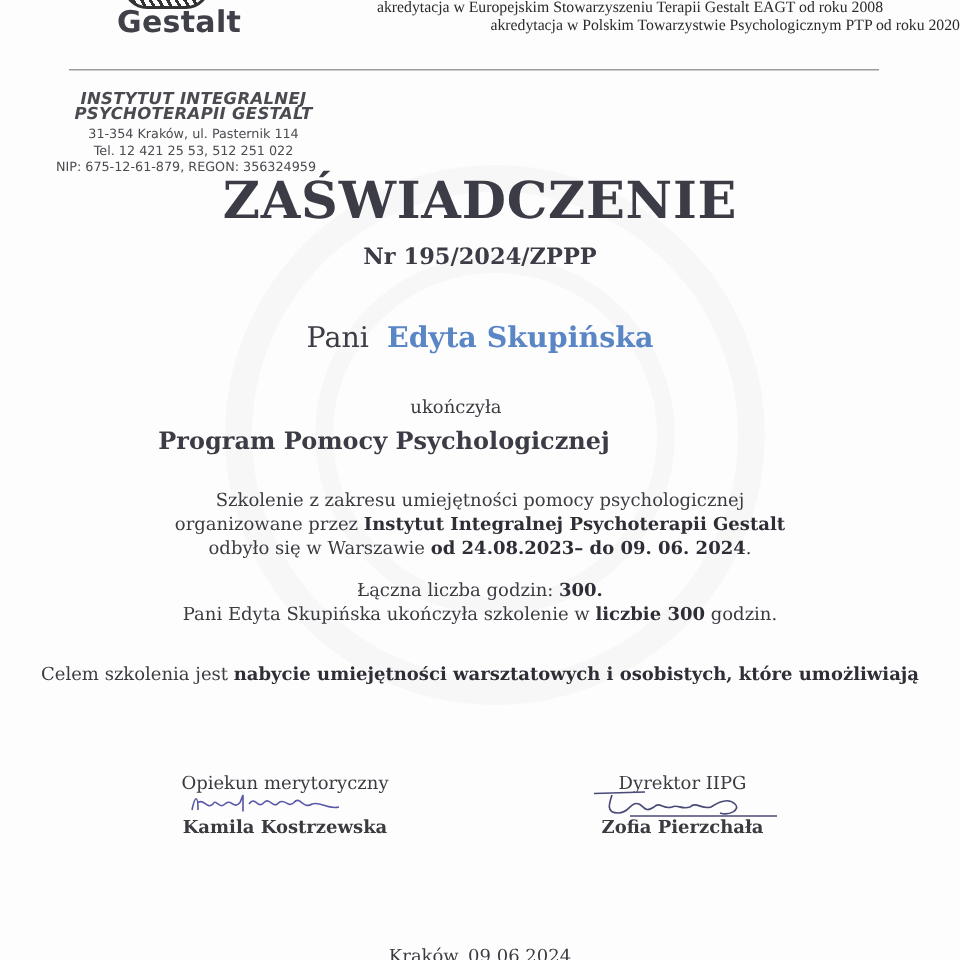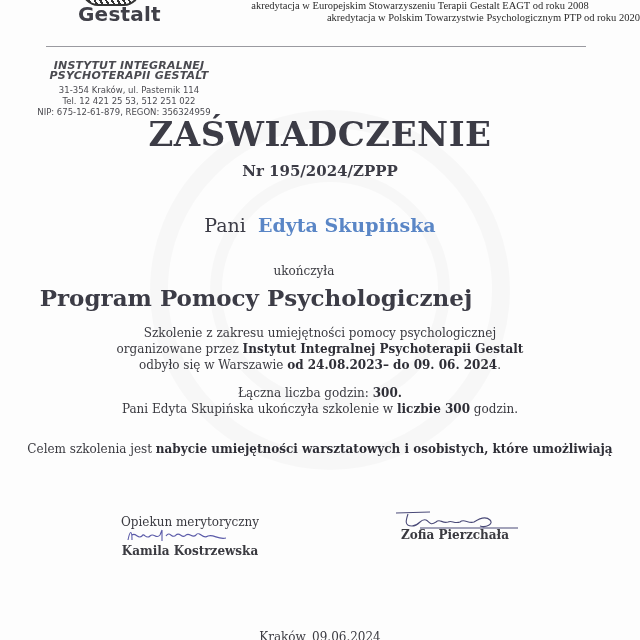--- a/index.html
+++ b/index.html
@@ -60,21 +60,21 @@
   .recipient {
     position:absolute; left:0; width:640px; top:214px; text-align:center;
     font-size:19px; color:#3c3c46;
   }
   .recipient .nm { color:#5a86c6; font-weight:bold; margin-left:6px; }
   .completed {
     position:absolute; left:0; width:608px; top:264px; text-align:center; font-size:12px;
   }
   .program {
     position:absolute; left:0; width:512px; top:284px; text-align:center;
-    font-weight:bold; font-size:23px; color:#3c3c46;
+    font-weight:bold; font-size:16px; color:#3c3c46;
   }
   .para {
     position:absolute; left:0; width:640px; text-align:center; font-size:12px; line-height:16px; color:#3a3a40;
   }
   .para b { color:#2e2e36; }
   .p1 { top:325px; }
   .p2 { top:385px; }
   .p3 { top:441px; }
   .sig-block { position:absolute; text-align:center; font-size:12px; }
   .sig-left { left:110px; width:160px; top:514px; }
@@ -142,20 +142,21 @@
   <div class="sig-role">Opiekun merytoryczny</div>
   <div class="signature">
     <svg width="160" height="20" viewBox="0 0 160 20">
       <path d="M18 14 C20 4,22 4,22 14 M22 9 C26 6,28 14,32 10 C34 6,36 14,40 10 C44 6,46 14,50 9 L52 4 L52 15 M56 10 C60 4,62 14,66 9 C70 5,72 14,76 9 C80 6,82 13,86 9 C90 4,92 14,98 10 C104 8,108 14,116 12" fill="none" stroke="#5a5aa8" stroke-width="1.1"></path>
     </svg>
   </div>
   <div class="sig-name">Kamila Kostrzewska</div>
 </div>
 
 <div class="sig-block sig-right">
+  <div class="sig-role">Dyrektor IIPG</div>
   <div class="signature">
     <svg width="150" height="22" viewBox="0 0 150 22">
       <path d="M6 3 L40 2 M18 4 C16 10,14 16,22 16 C30 16,30 8,36 10 C40 12,40 16,46 12 C50 8,52 14,58 12 C62 10,64 14,70 12 C74 8,78 14,84 12 C90 8,96 6,100 10 C104 14,96 18,90 16 M30 18 L128 18" fill="none" stroke="#4a4a78" stroke-width="1.1"></path>
     </svg>
   </div>
   <div class="sig-name">Zofia Pierzchała</div>
 </div>
 
 <div class="place-date">Kraków, 09.06.2024</div>
 

